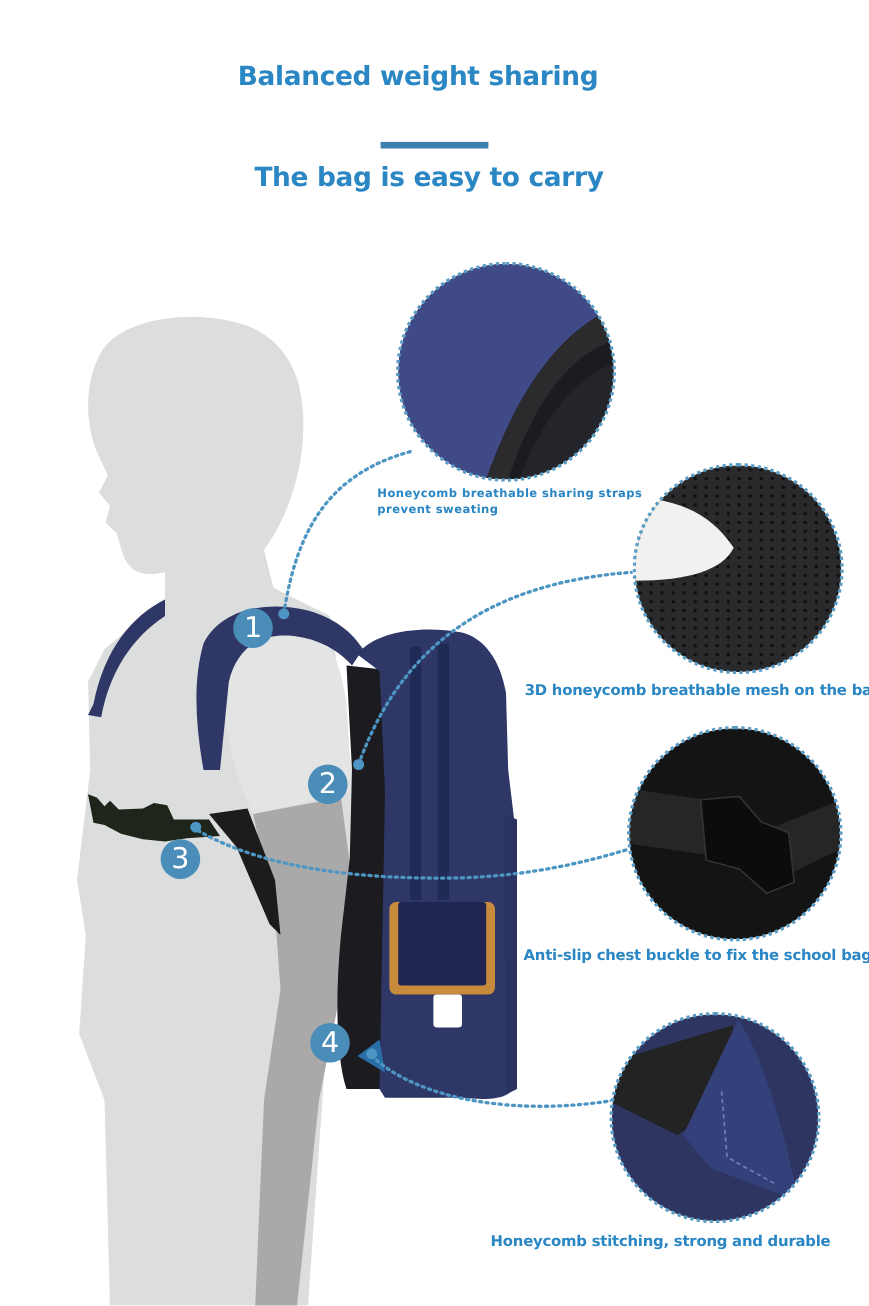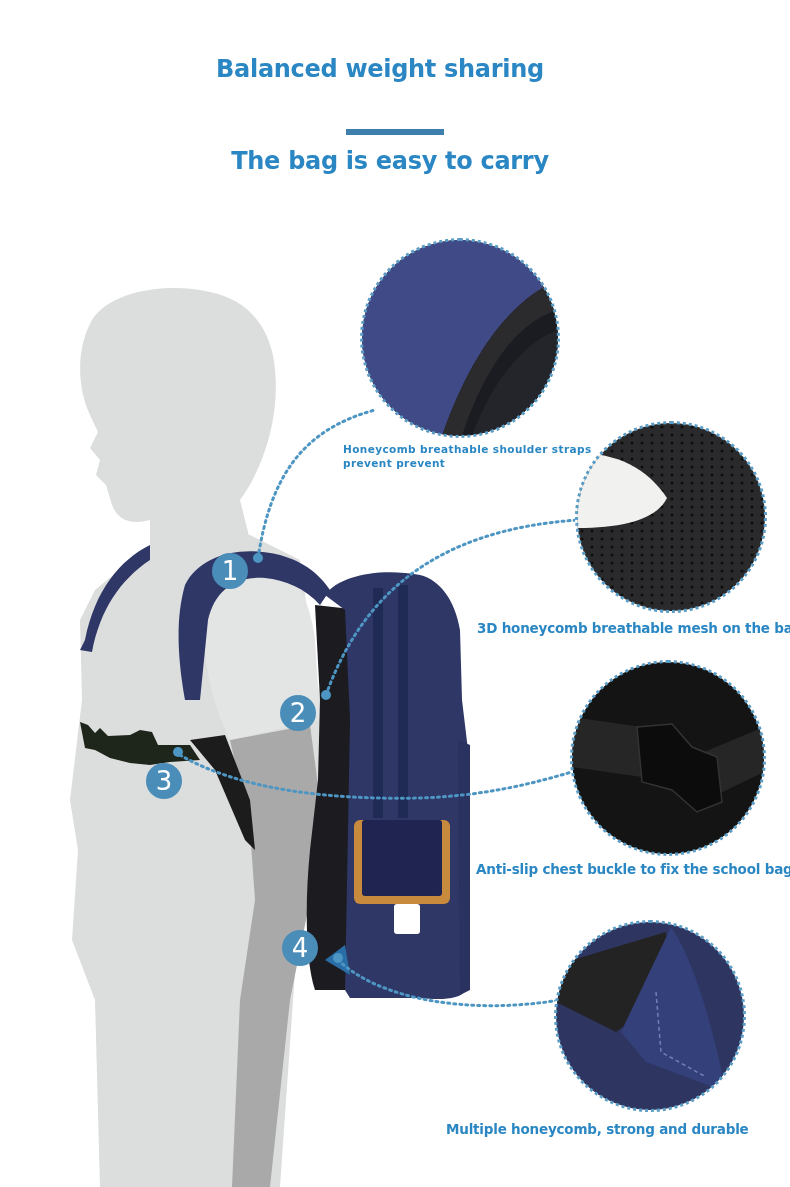--- a/index.html
+++ b/index.html
@@ -85,21 +85,21 @@
 <div class="detail" style="left:362px;top:240px;width:196px;height:196px">
   <svg width="196" height="196" viewBox="0 0 196 196">
     <rect width="196" height="196" fill="#1a1c22"></rect>
     <path d="M0,0 L196,0 L196,40 C150,60 110,110 80,196 L0,196 Z" fill="#3f4a86"></path>
     <path d="M196,40 C150,60 110,110 80,196 L100,196 C125,120 160,80 196,70 Z" fill="#2b2b2e"></path>
     <path d="M110,196 C130,140 165,100 196,90 L196,196 Z" fill="#23252b"></path>
   </svg>
 </div>
 <div class="detail-ring" style="left:360px;top:238px;width:200px;height:200px"></div>
 
-<div class="caption small" style="left:343px;top:442px">Honeycomb breathable shoulder straps prevent prevent</div>
+<div class="caption small" style="left:343px;top:442px">Honeycomb breathable sharing straps prevent sweating</div>
 
 <div class="detail" style="left:577px;top:423px;width:188px;height:188px">
   <svg width="188" height="188" viewBox="0 0 188 188">
     <defs>
       <pattern id="mesh" width="10" height="8" patternUnits="userSpaceOnUse">
         <rect width="10" height="8" fill="#2a2a2c"></rect>
         <circle cx="5" cy="4" r="1.6" fill="#0d0d0e"></circle>
       </pattern>
     </defs>
     <rect width="188" height="188" fill="url(#mesh)"></rect>
@@ -125,13 +125,13 @@
 <div class="detail" style="left:556px;top:922px;width:188px;height:188px">
   <svg width="188" height="188" viewBox="0 0 188 188">
     <rect width="188" height="188" fill="#2d3560"></rect>
     <path d="M10,40 L110,10 L115,70 L60,110 L0,80 Z" fill="#232323"></path>
     <path d="M115,5 C140,40 160,120 170,170 L90,140 L65,110 Z" fill="#34407a"></path>
     <path d="M100,70 L105,130 L150,155" fill="none" stroke="#6f7fb8" stroke-width="1.5" stroke-dasharray="4 3"></path>
   </svg>
 </div>
 <div class="detail-ring" style="left:554px;top:920px;width:192px;height:192px"></div>
 
-<div class="caption" style="left:446px;top:1121px">Multiple honeycomb, strong and durable</div>
+<div class="caption" style="left:446px;top:1121px">Honeycomb stitching, strong and durable</div>
 
 </body></html>

